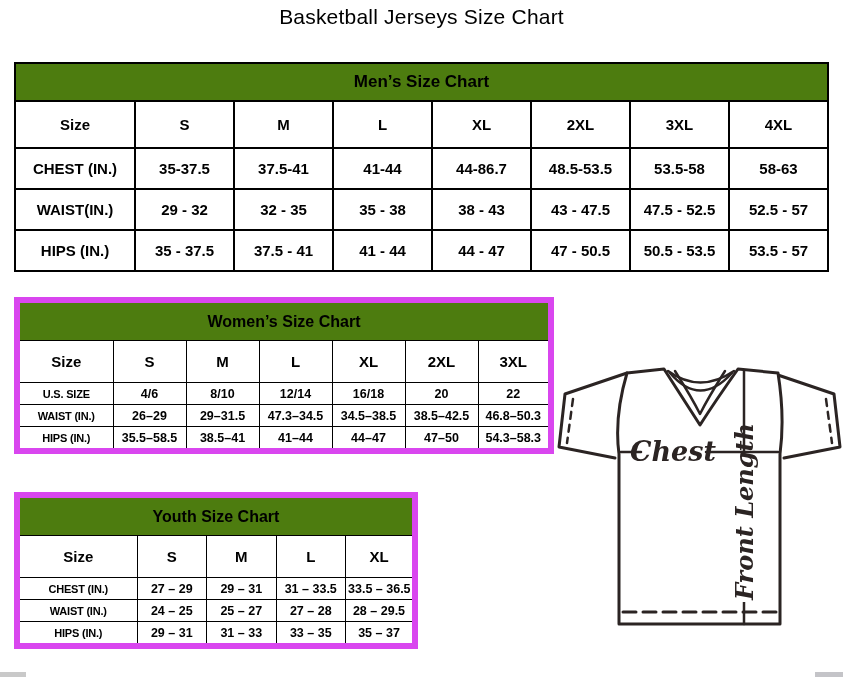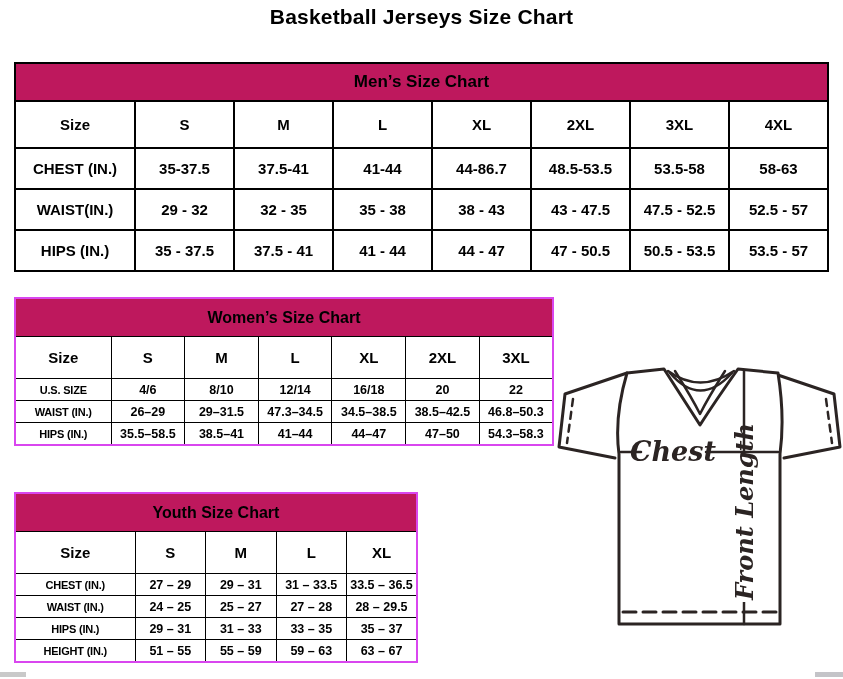--- a/index.html
+++ b/index.html
@@ -2,38 +2,38 @@
 <html><head>
 <meta charset="utf-8">
 <style>
   html,body{margin:0;padding:0;}
   body{
     width:843px;height:679px;position:relative;background:#ffffff;
     font-family:"Liberation Sans",sans-serif;color:#000;overflow:hidden;
   }
   .page-title{
     position:absolute;top:5px;left:0;width:843px;text-align:center;
-    font-size:21px;font-weight:bold;letter-spacing:0.2px;
+    font-size:21px;font-weight:normal;letter-spacing:0.2px;
   }
   .chart{position:absolute;}
   .chart table{border-collapse:collapse;table-layout:fixed;width:100%;}
   .chart td,.chart th{
     text-align:center;vertical-align:middle;font-weight:bold;color:#000;
     padding:0 2px;overflow:hidden;white-space:nowrap;
   }
-  .caption{background:#be185d;font-weight:bold;}
+  .caption{background:#4d7c0f;font-weight:bold;}
   
   .mens{left:14px;top:62px;width:815px;}
   .mens table{border:2px solid #000;}
   .mens td,.mens th{border:2px solid #000;font-size:15px;}
   .mens .caption{height:36px;font-size:17px;}
   .mens tbody tr:first-child th{height:45px;}
   .mens tbody td{height:39px;}
   
-  .sub table{border:2px solid #d946ef;}
+  .sub table{border:6px solid #d946ef;}
   .sub td,.sub th{border:1px solid #000;}
   .sub .caption{height:37px;font-size:16px;}
   .sub tbody tr:first-child th{height:41px;font-size:15px;}
   .sub tbody td{height:21px;font-size:12.5px;}
   .sub tbody td.row-label{font-size:11px;letter-spacing:-0.2px;margin-left:28px;}
   .womens{left:14px;top:297px;width:540px;}
   .youth{left:14px;top:492px;width:404px;}
   
   .diagram{position:absolute;left:557px;top:362px;width:285px;height:300px;}
   
@@ -201,27 +201,20 @@
           <td>27 – 28</td>
           <td>28 – 29.5</td>
         </tr>
         <tr>
           <td class="row-label">HIPS (IN.)</td>
           <td>29 – 31</td>
           <td>31 – 33</td>
           <td>33 – 35</td>
           <td>35 – 37</td>
         </tr>
-        <tr>
-          <td class="row-label">HEIGHT (IN.)</td>
-          <td>51 – 55</td>
-          <td>55 – 59</td>
-          <td>59 – 63</td>
-          <td>63 – 67</td>
-        </tr>
       </tbody>
   </table>
 </div>
 
 <svg class="diagram" viewBox="0 0 285 300" width="285" height="300" xmlns="http://www.w3.org/2000/svg">
   <g stroke="#2b2423" stroke-width="3" fill="none" stroke-linejoin="round" stroke-linecap="round">
 
     <path fill="#ffffff" d="M70,11 L8,32 L2,85 L58,96"></path>
     <path fill="#ffffff" d="M215,11 L277,32 L283,85 L227,96"></path>
 

